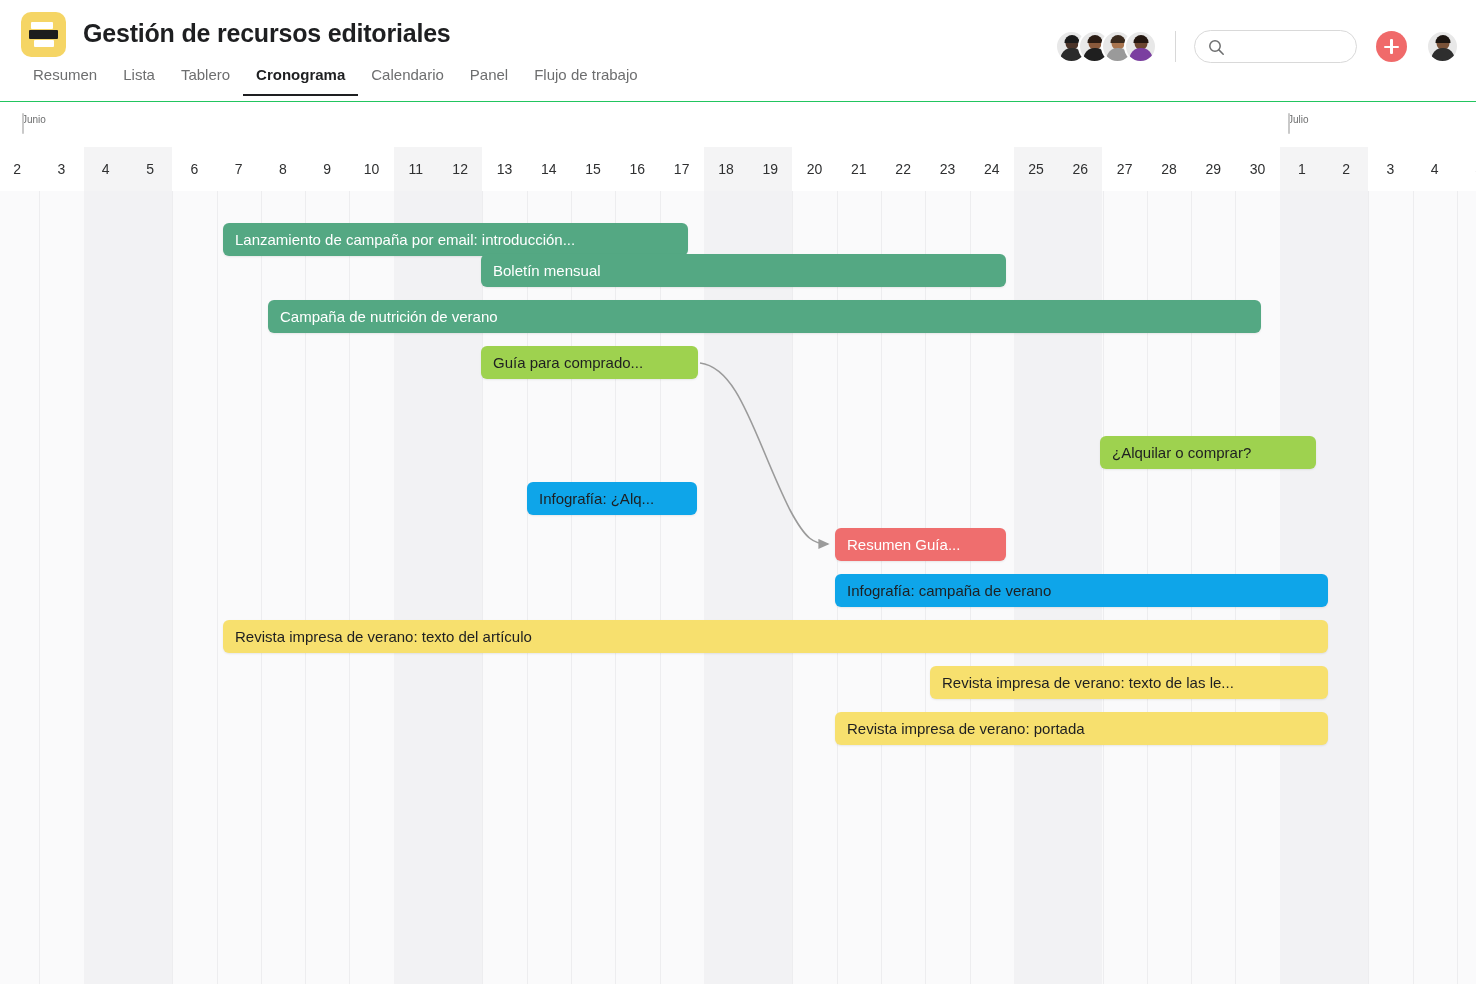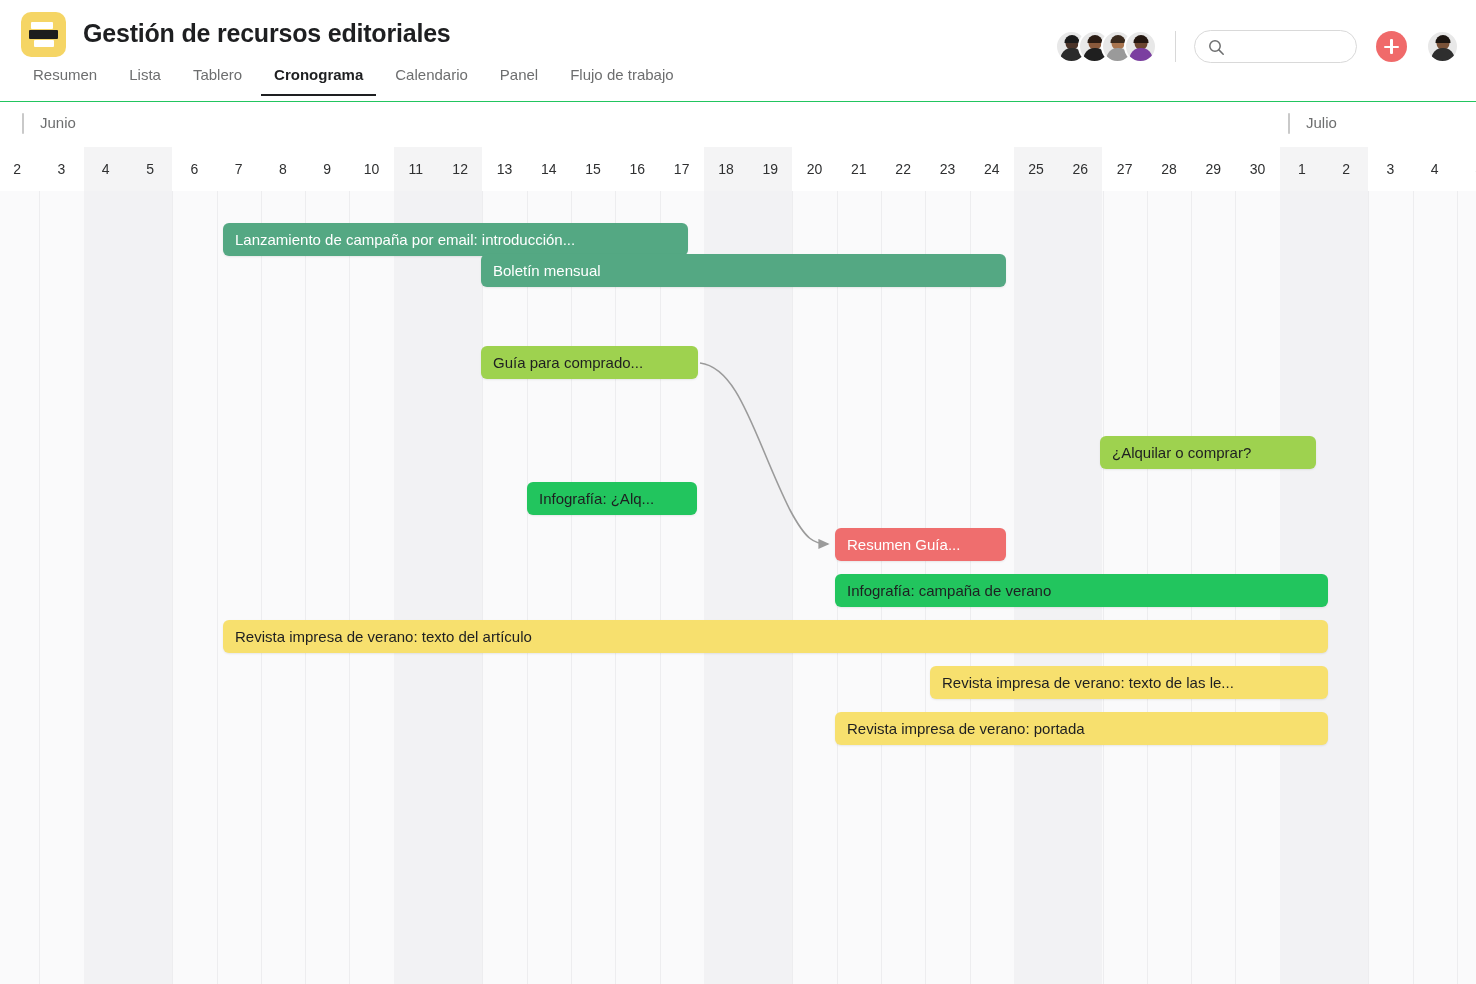--- a/index.html
+++ b/index.html
@@ -40,21 +40,21 @@
   }
 
   .project-title {
     position: absolute; left: 83px; top: 19px;
     font-size: 25px; font-weight: 700; color: #1e1f21;
     letter-spacing: -0.2px;
   }
 
   .tabs {
     position: absolute; left: 20px; top: 66px;
-    display: flex; align-items: flex-end; gap: 6px;
+    display: flex; align-items: flex-end; gap: 0px;
   }
   .tab {
     font-size: 15px; color: #6d6e6f;
     padding: 0 13px 11px 13px;
     cursor: pointer; white-space: nowrap;
     border-bottom: 2.5px solid transparent;
   }
   .tab.active { color: #1e1f21; font-weight: 700; border-bottom-color: #1e1f21; }
 
   
@@ -117,22 +117,21 @@
   .add-btn::after  { top:8px; left:14.2px; width:2.6px; height:15px; }
 
   .me-avatar { margin-left: 19px; width: 33px; height: 33px; }
 
   
   .month-bar {
     position: relative; height: 45px; background:#fff;
   }
   .month-label {
     position: absolute; top: 12px;
-    font-size: 15px; color: #6d6e6f;
-    padding-left: 18px;
+    font-size: 10px; color: #6d6e6f;
   }
   .month-label::before {
     content:''; position:absolute; left:0; top:-1px;
     width:2px; height:21px; background:#c9c9c9; border-radius:1px;
   }
 
   
   .day-bar {
     position: relative; height: 44px; background:#fff;
   }
@@ -165,21 +164,21 @@
     border-radius: 6px;
     display: flex; align-items: center;
     padding: 0 12px;
     font-size: 15px;
     white-space: nowrap; overflow: hidden;
     cursor: pointer;
     box-shadow: 0 1px 2px rgba(0,0,0,0.08);
   }
   .bar.green     { background:#54a883; color:#ffffff; }
   .bar.lime      { background:#9ed24f; color:#1e1f21; }
-  .bar.orange    { background:#22c55e; color:#1e1f21;text-align:right; }
+  .bar.orange    { background:#0ea5e9; color:#1e1f21;text-align:right; }
   .bar.red       { background:#ef6e6e; color:#ffffff; }
   .bar.yellow    { background:#f7e06e; color:#1e1f21; }
 
   .connector { position:absolute; left:0; top:0; pointer-events:none; }
 </style>
 </head>
 <body>
 
 <div class="app">
 
@@ -338,20 +337,21 @@
     <svg class="connector" width="1476" height="795">
       <defs>
         <marker id="arrowhead" markerWidth="7" markerHeight="7" refX="6" refY="3.2" orient="auto">
           <polygon points="0 0, 7 3.2, 0 6.4" fill="#9b9b9b"></polygon>
         </marker>
       </defs>
       <path id="dep-path" fill="none" stroke="#9b9b9b" stroke-width="1.6" marker-end="url(#arrowhead)" d="M 700 172 C 740 177, 755 249, 790 319 C 806 349, 814 353, 828 353"></path>
     </svg>
   <div class="bar green" style="left: 223px; width: 465px; top: 32px;">Lanzamiento de campaña por email: introducción...</div>
       <div class="bar green" style="left: 481px; width: 525px; top: 63px;">Boletín mensual</div>
+      <div class="bar green" style="left: 268px; width: 993px; top: 109px;">Campaña de nutrición de verano</div>
       <div class="bar lime" style="left: 481px; width: 217px; top: 155px;">Guía para comprado...</div>
       <div class="bar lime" style="left: 1100px; width: 216px; top: 245px;">¿Alquilar o comprar?</div>
       <div class="bar orange" style="left: 527px; width: 170px; top: 291px;">Infografía: ¿Alq...</div>
       <div class="bar red" style="left: 835px; width: 171px; top: 337px;">Resumen Guía...</div>
       <div class="bar orange" style="left: 835px; width: 493px; top: 383px;">Infografía: campaña de verano</div>
       <div class="bar yellow" style="left: 223px; width: 1105px; top: 429px;">Revista impresa de verano: texto del artículo</div>
       <div class="bar yellow" style="left: 930px; width: 398px; top: 475px;">Revista impresa de verano: texto de las le...</div>
       <div class="bar yellow" style="left: 835px; width: 493px; top: 521px;">Revista impresa de verano: portada</div>
     </div>
 

